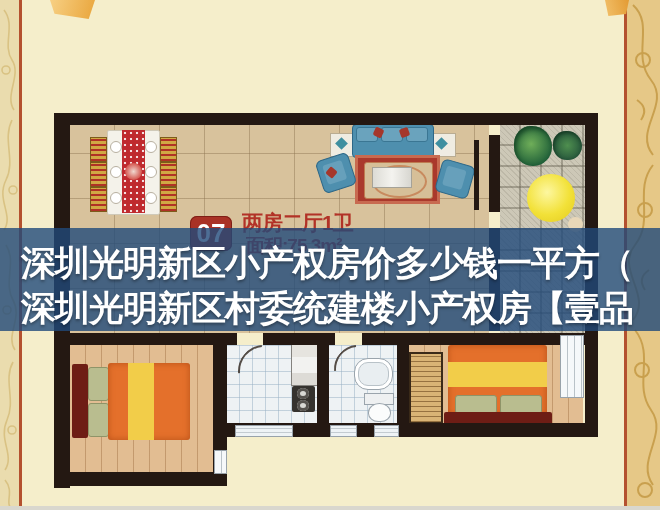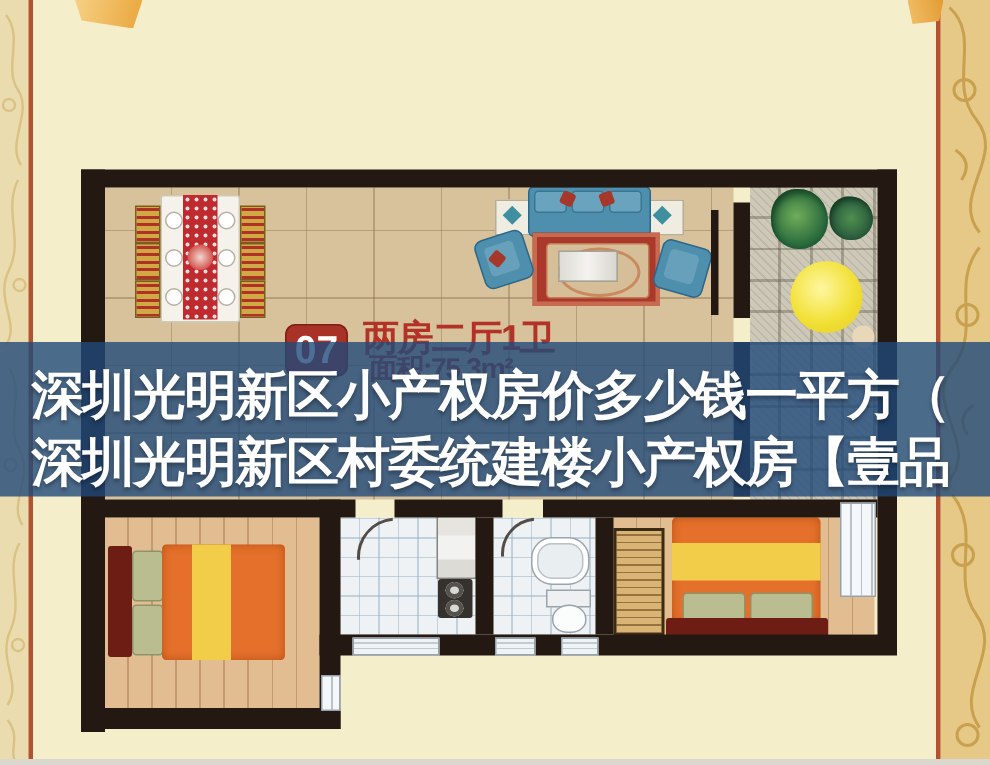--- a/index.html
+++ b/index.html
@@ -100,21 +100,21 @@
   .window{background:#f5f8fa;border:1px solid #98a2aa;z-index:7;}
   .winlines-v{background:repeating-linear-gradient(90deg,transparent 0 6px,#b9c2c8 6px 7px),#f5f8fa;}
   .winlines-h{background:repeating-linear-gradient(0deg,transparent 0 3px,#c3cbd1 3px 4px),#eef3f6;}
   .arc{border:2px solid rgba(58,48,40,.85);border-radius:50%;z-index:5;
       border-top-color:transparent;border-right-color:transparent;border-bottom-color:transparent;}
 
   
   .badge{left:190px;top:216px;width:42px;height:35px;background:#a93226;border-radius:7px;
       color:#fff;font-weight:bold;font-size:26px;text-align:center;line-height:35px;z-index:8;
       box-shadow:inset 0 0 0 1px #7e1f16;}
-  .unit-type{left:242px;top:209px;font-size:24px;font-weight:bold;color:#b23227;
+  .unit-type{left:242px;top:209px;font-size:21px;font-weight:bold;color:#b23227;
       letter-spacing:-1px;z-index:8;white-space:nowrap;}
   .unit-area{left:246px;top:233px;font-size:19px;font-weight:bold;color:#b23227;
       letter-spacing:-1px;z-index:8;white-space:nowrap;}
 
   
   .overlay{left:0;top:228px;width:660px;height:103px;background:rgba(32,74,122,.8);z-index:10;}
   .cap{left:21px;color:#fff;font-weight:bold;font-size:35px;letter-spacing:-1px;z-index:11;
       white-space:nowrap;text-shadow:0 2px 3px rgba(0,0,0,.35);}
   .cap1{top:240px;} .cap2{top:285px;}
 

